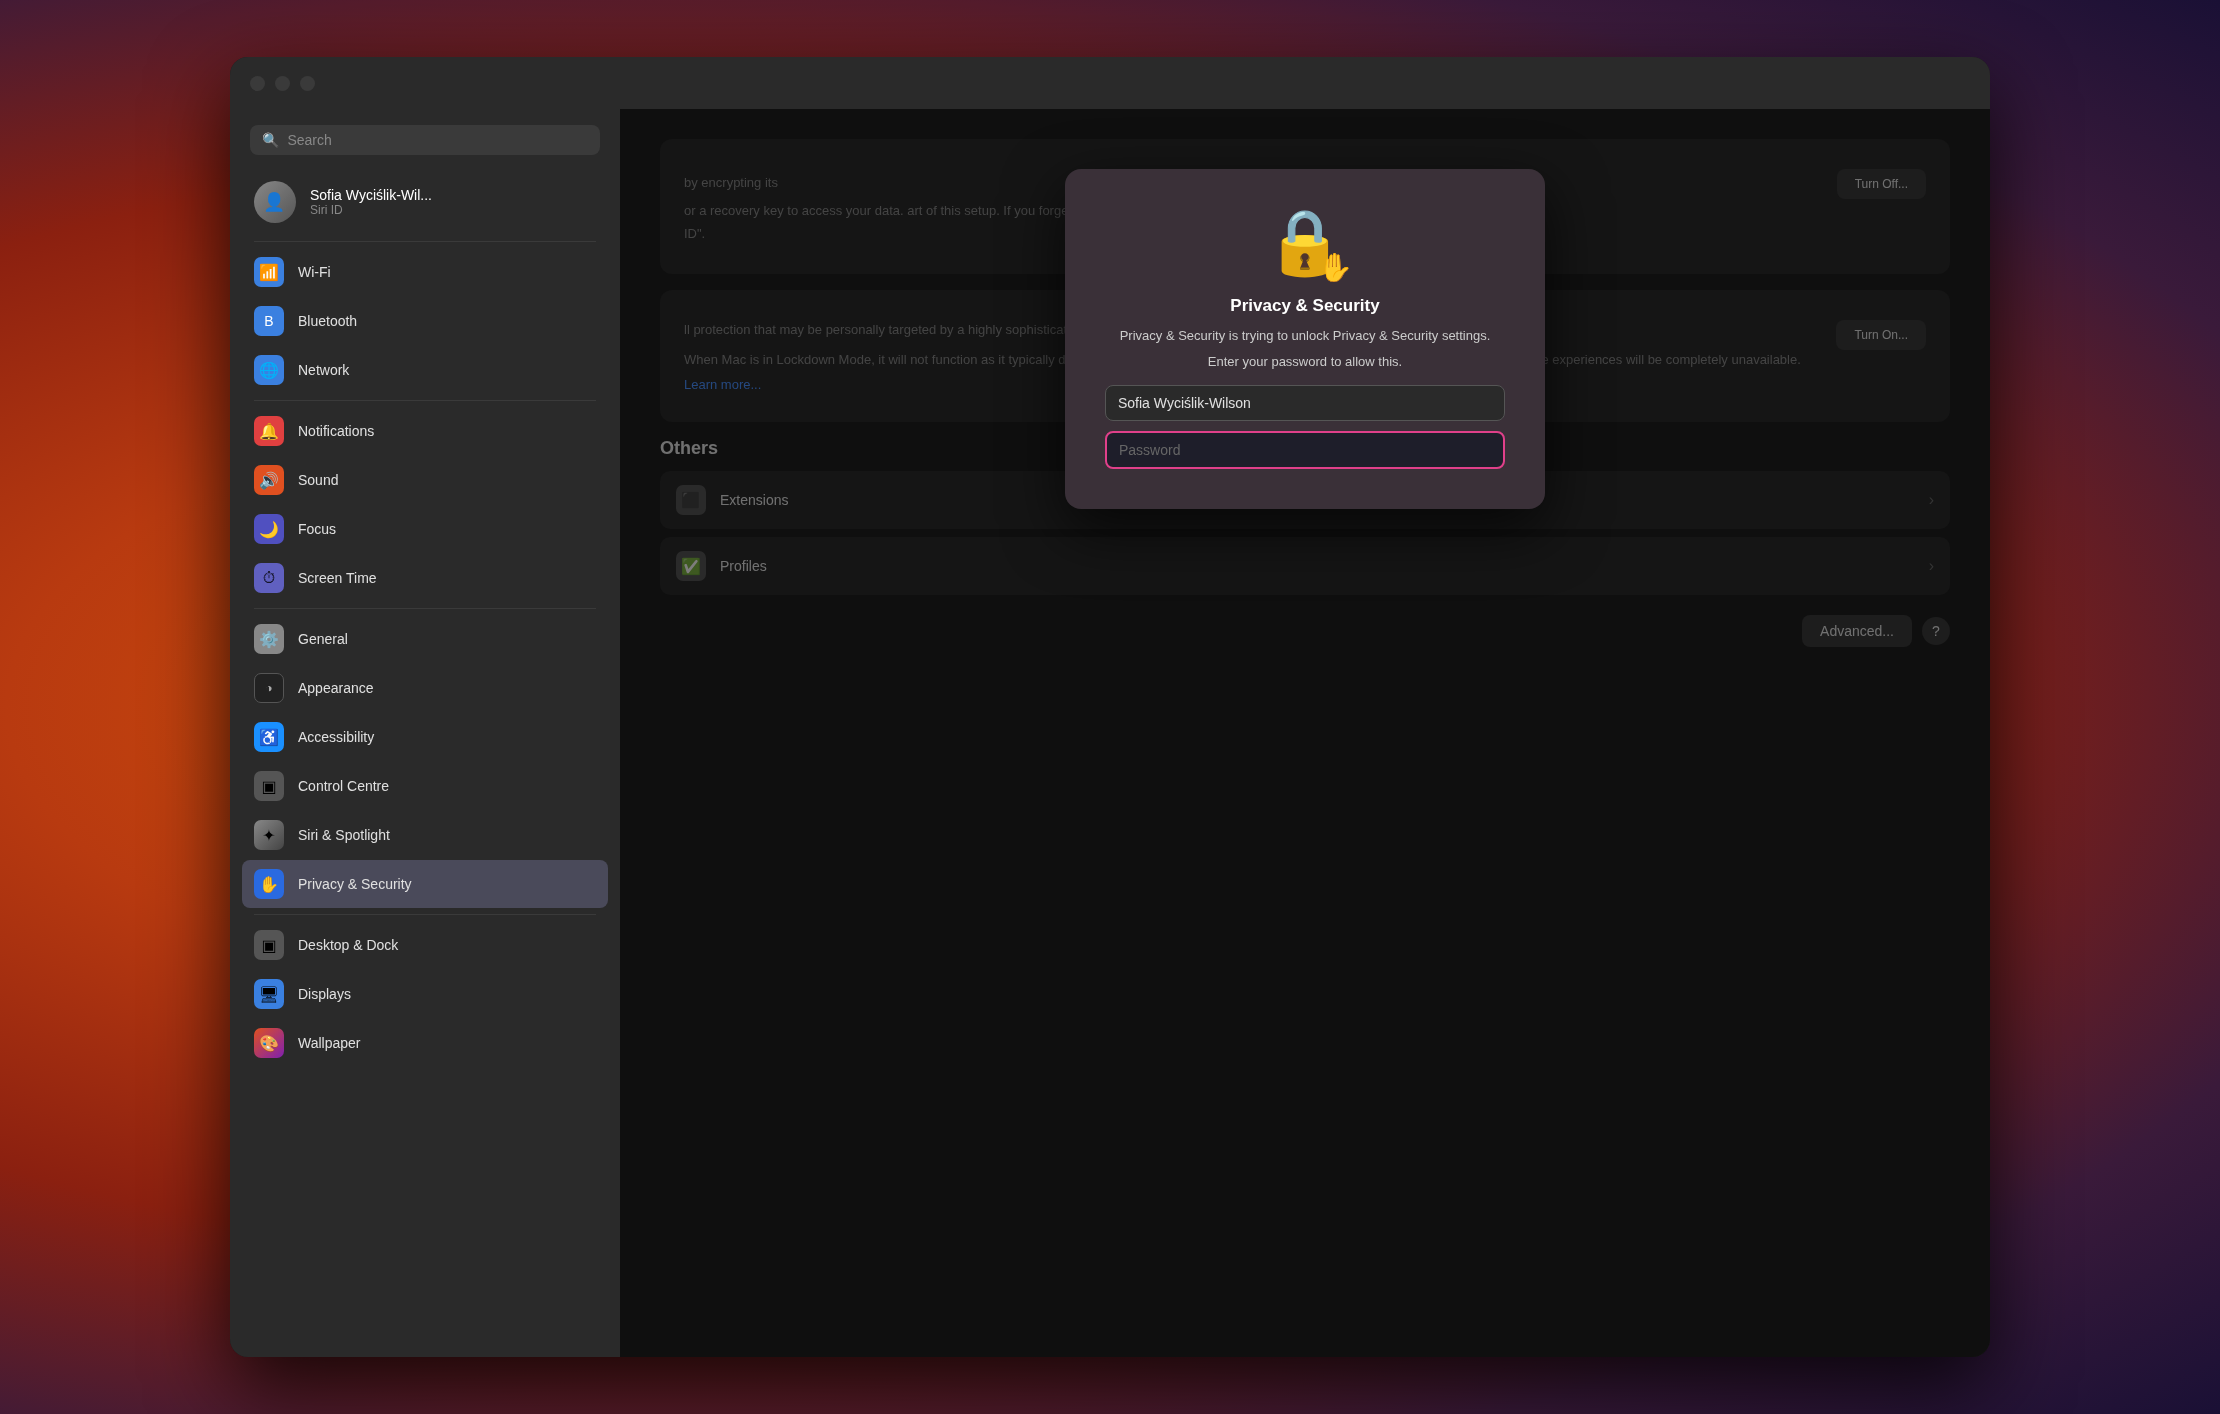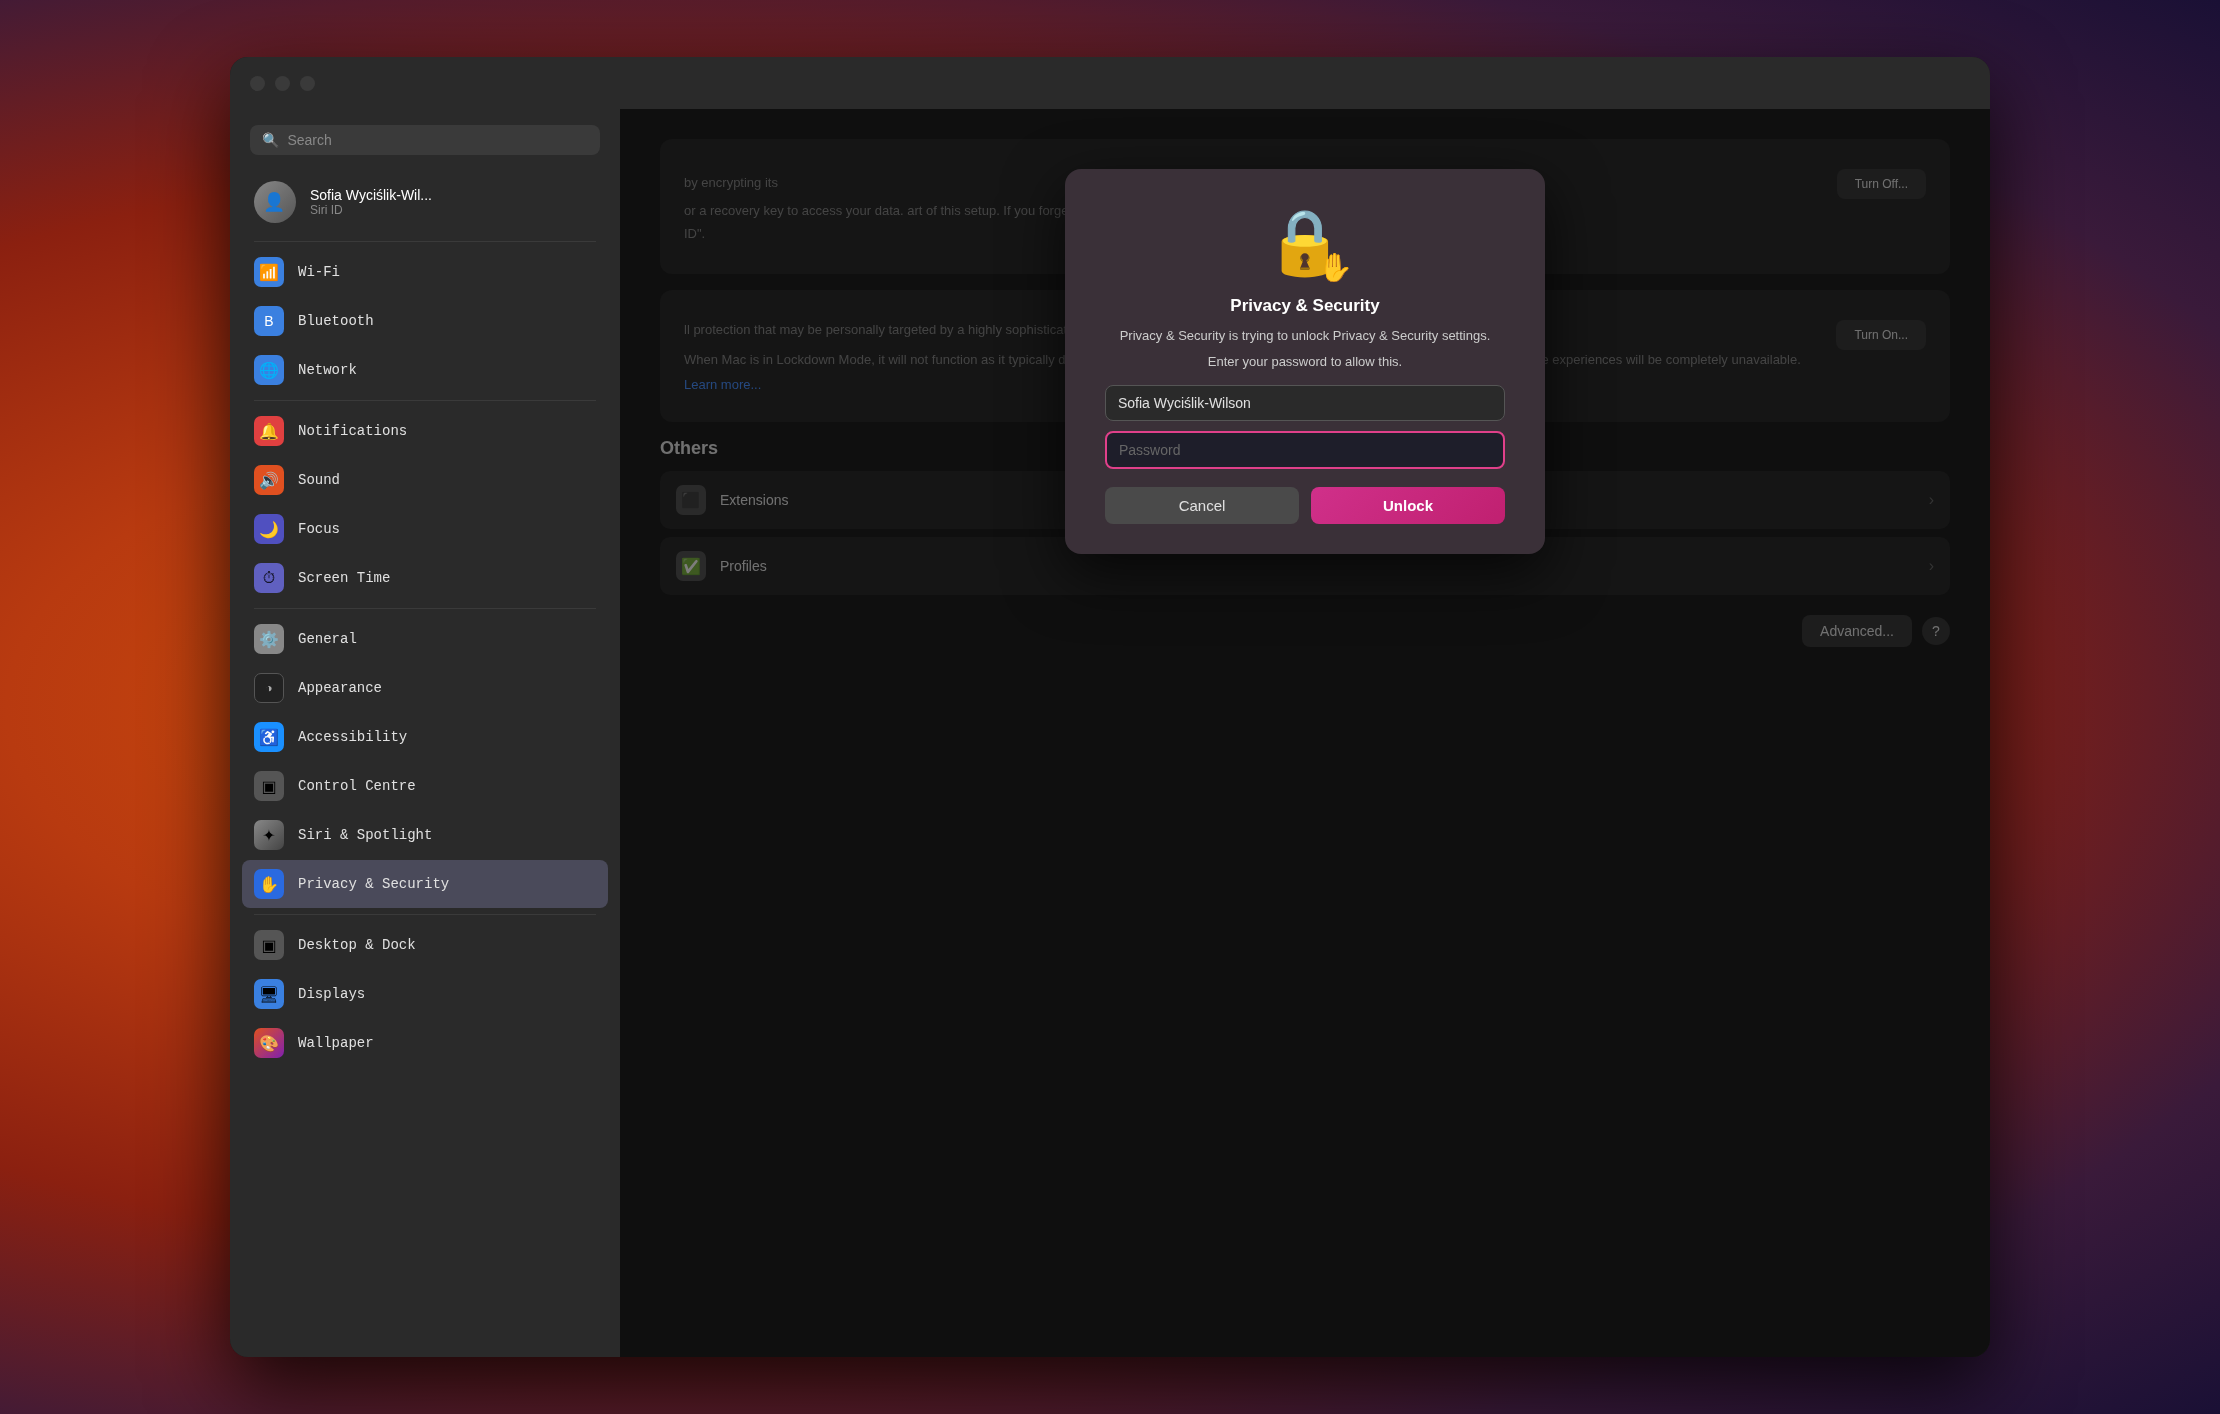--- a/index.html
+++ b/index.html
@@ -143,21 +143,20 @@
       margin: 1px 0;
     }
 
     .sidebar-item.active {
       background: #4a4a5a;
     }
 
     .sidebar-item-label {
       color: #e0e0e0;
       font-size: 14px;
-      font-family: Liberation Mono, monospace;
     }
 
     .sidebar-icon {
       width: 30px;
       height: 30px;
       border-radius: 7px;
       display: flex;
       align-items: center;
       justify-content: center;
       flex-shrink: 0;
@@ -601,22 +600,18 @@
       <div class="overlay">
         <div class="dialog">
           <div class="dialog-icon">
             🔒<span style="position:absolute;bottom:-4px;right:-8px;font-size:28px;">✋</span>
           </div>
           <div class="dialog-title">Privacy &amp; Security</div>
           <div class="dialog-subtitle">Privacy &amp; Security is trying to unlock Privacy &amp; Security settings.</div>
           <div class="dialog-prompt">Enter your password to allow this.</div>
           <input class="dialog-input username" type="text" readonly="" value="Sofia Wyciślik-Wilson" style="">
           <input class="dialog-input password-field" type="password" placeholder="Password" style="">
-          <div class="dialog-buttons">
-            <button class="btn-cancel">Cancel</button>
-            <button class="btn-unlock">Unlock</button>
-          </div>
         </div>
       </div>
 
     </div>
   </div>
 </div>
 
 </body></html>

